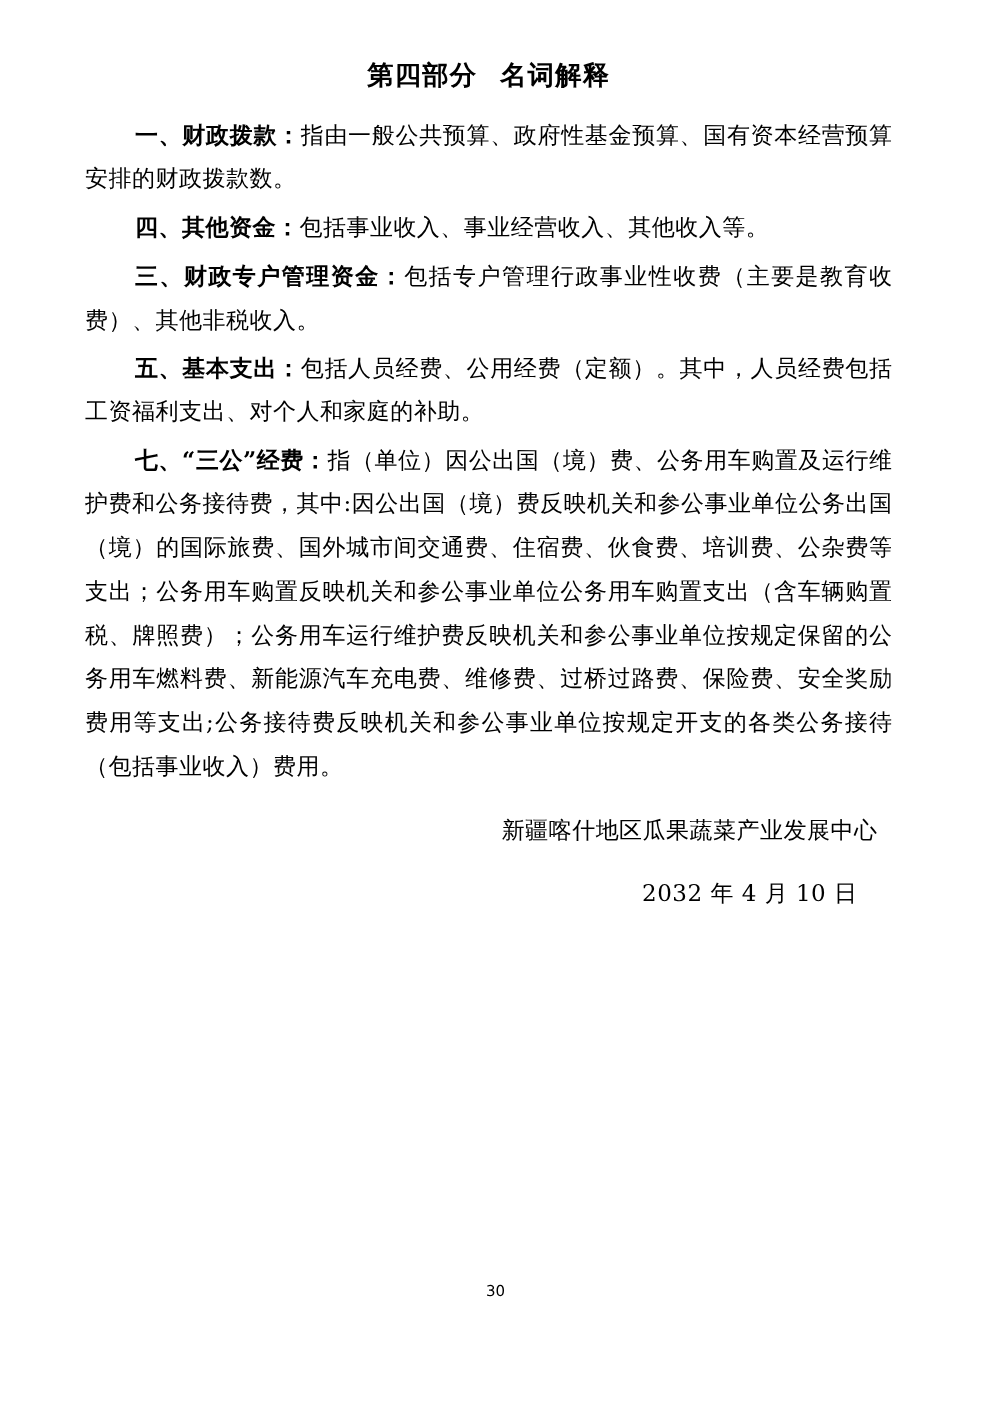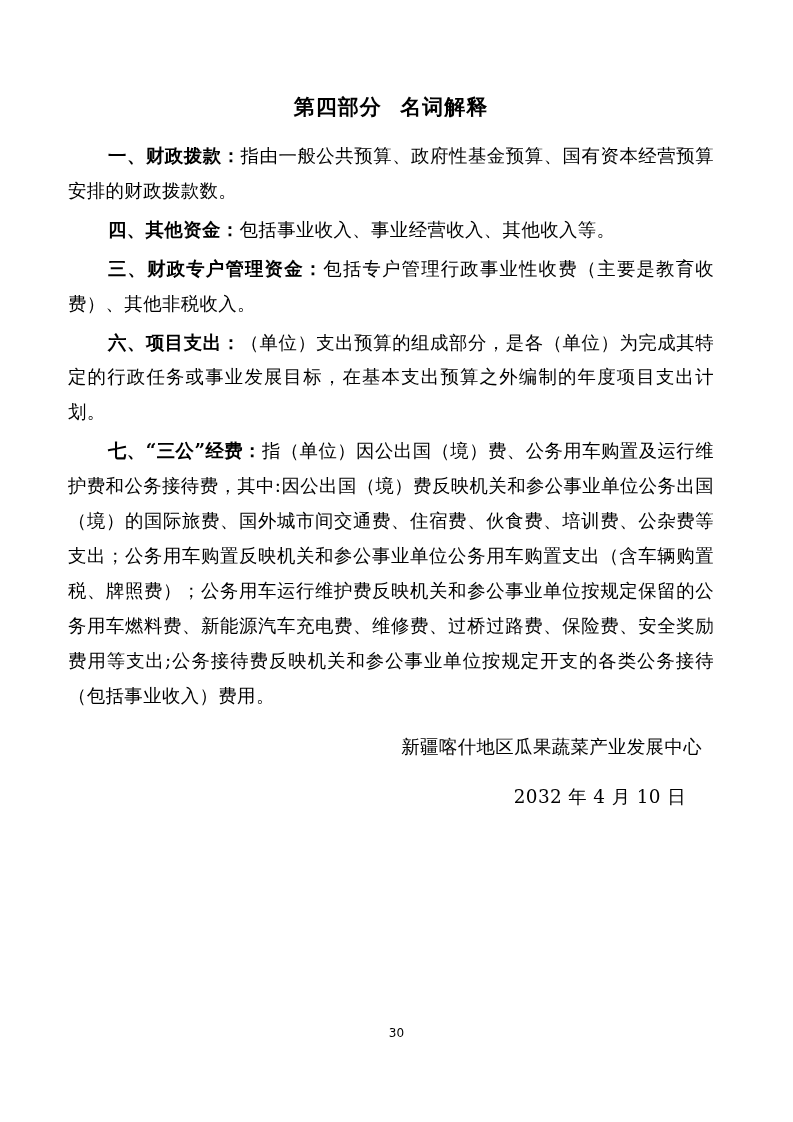--- a/index.html
+++ b/index.html
@@ -10,21 +10,21 @@
   .page {
     position: relative;
     width: 793px;
     height: 1122px;
     background: #ffffff;
     overflow: hidden;
     color: #000000;
     font-family: "DejaVu Serif", "Liberation Serif", serif;
   }
   .content {
-    padding: 93px 75px 0 64px;
+    padding: 46px 75px 0 64px;
   }
   h1.doc-title {
     margin: 0 0 18px 0;
     font-family: "DejaVu Sans", "Liberation Sans", sans-serif;
     font-weight: 700;
     font-size: 21px;
     line-height: 28px;
     text-align: center;
     word-spacing: 10px;
     letter-spacing: 1px;
@@ -71,22 +71,22 @@
 
     <h1 class="doc-title">第四部分 名词解释</h1>
 
     <p class="para"><span class="term">一、财政拨款：</span><span>指由一般公共预算、政府性基金预算、国有资本经营预算安排的财政拨款数。</span></p>
 
 
     <p class="para"><span class="term">四、其他资金：</span><span>包括事业收入、事业经营收入、其他收入等。</span></p>
 
     <p class="para"><span class="term">三、财政专户管理资金：</span><span>包括专户管理行政事业性收费（主要是教育收费）、其他非税收入。</span></p>
 
+    <p class="para"><span class="term">五、基本支出：</span><span>包括人员经费、公用经费（定额）。其中，人员经费包括工资福利支出、对个人和家庭的补助。</span></p>
 
-    <p class="para"><span class="term">六、项目支出：</span><span>（单位）支出预算的组成部分，是各（单位）为完成其特定的行政任务或事业发展目标，在基本支出预算之外编制的年度项目支出计划。</span></p>
 
     <p class="para"><span class="term">七、“三公”经费：</span><span>指（单位）因公出国（境）费、公务用车购置及运行维护费和公务接待费，其中:因公出国（境）费反映机关和参公事业单位公务出国（境）的国际旅费、国外城市间交通费、住宿费、伙食费、培训费、公杂费等支出；公务用车购置反映机关和参公事业单位公务用车购置支出（含车辆购置税、牌照费）；公务用车运行维护费反映机关和参公事业单位按规定保留的公务用车燃料费、新能源汽车充电费、维修费、过桥过路费、保险费、安全奖励费用等支出;公务接待费反映机关和参公事业单位按规定开支的各类公务接待（包括事业收入）费用。</span></p>
 
 
     <p class="sig-line">新疆喀什地区瓜果蔬菜产业发展中心</p>
     <p class="sig-line date">2032 年 4 月 10 日</p>
 
   </div>
 
   <div class="page-number">30</div>

